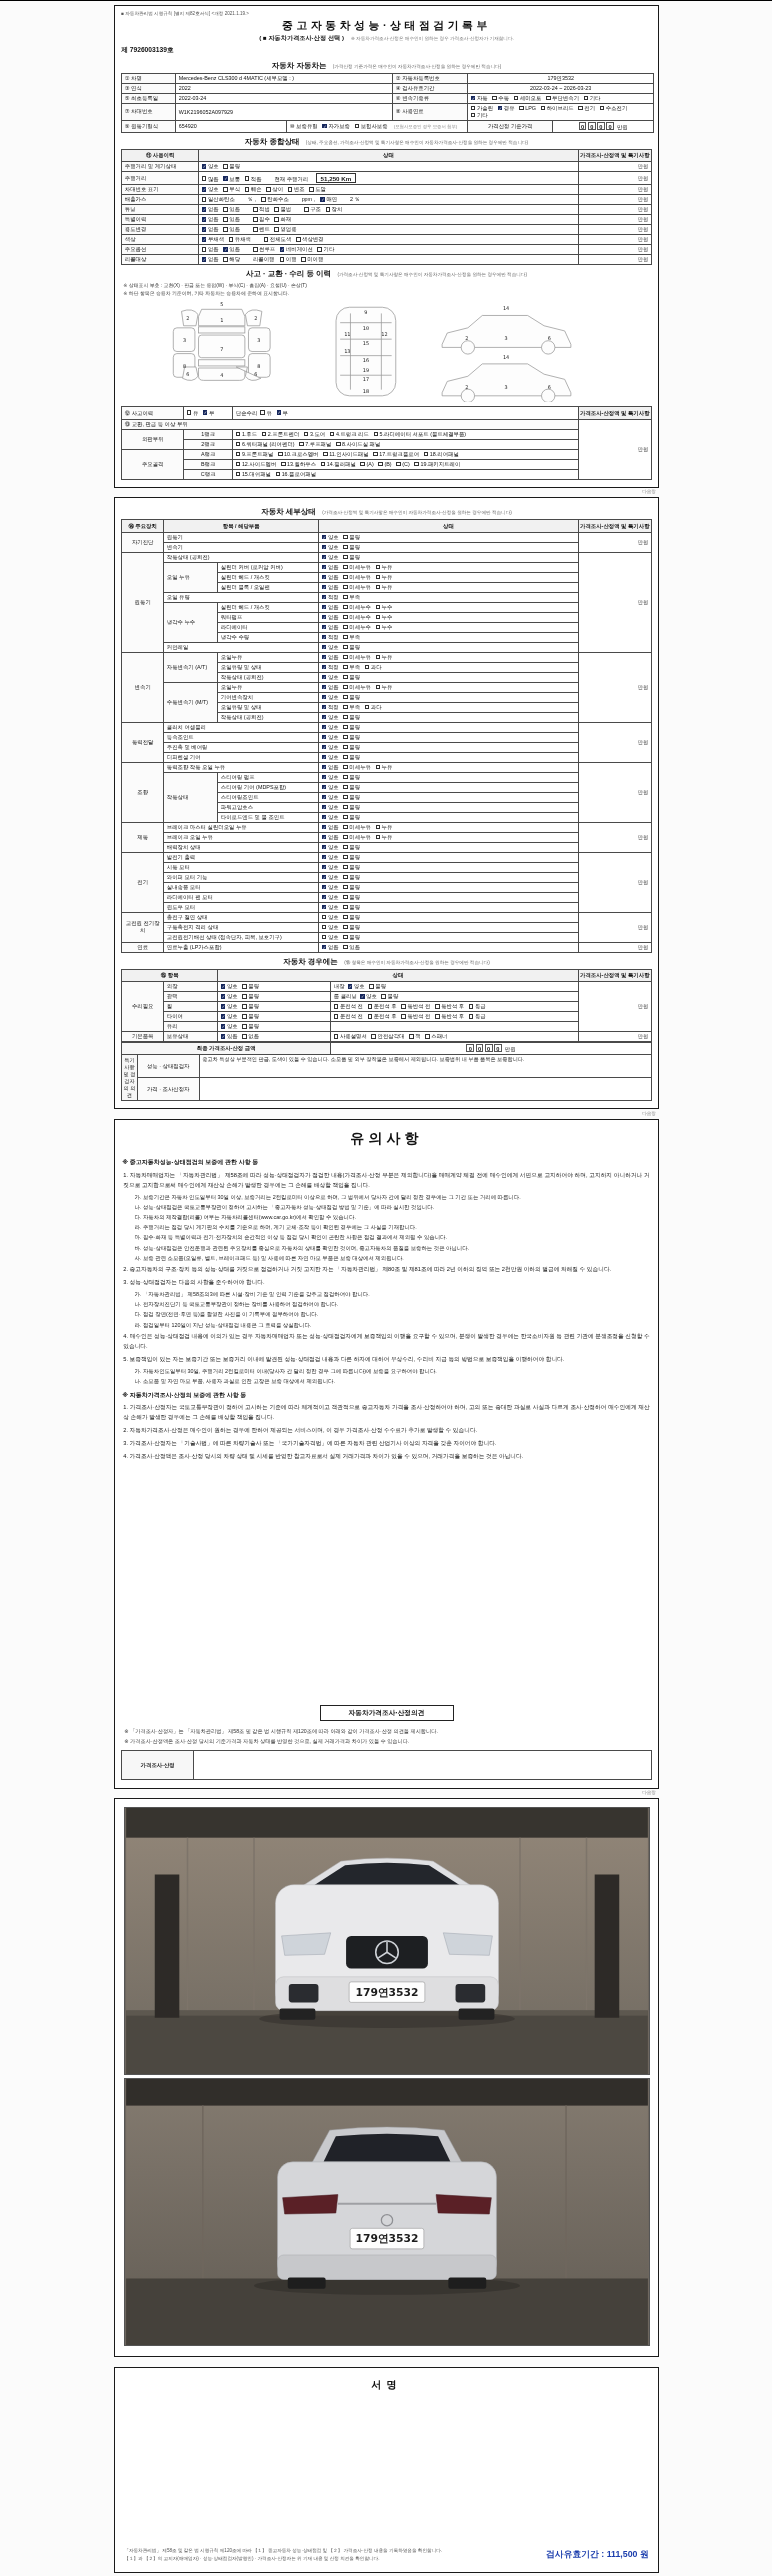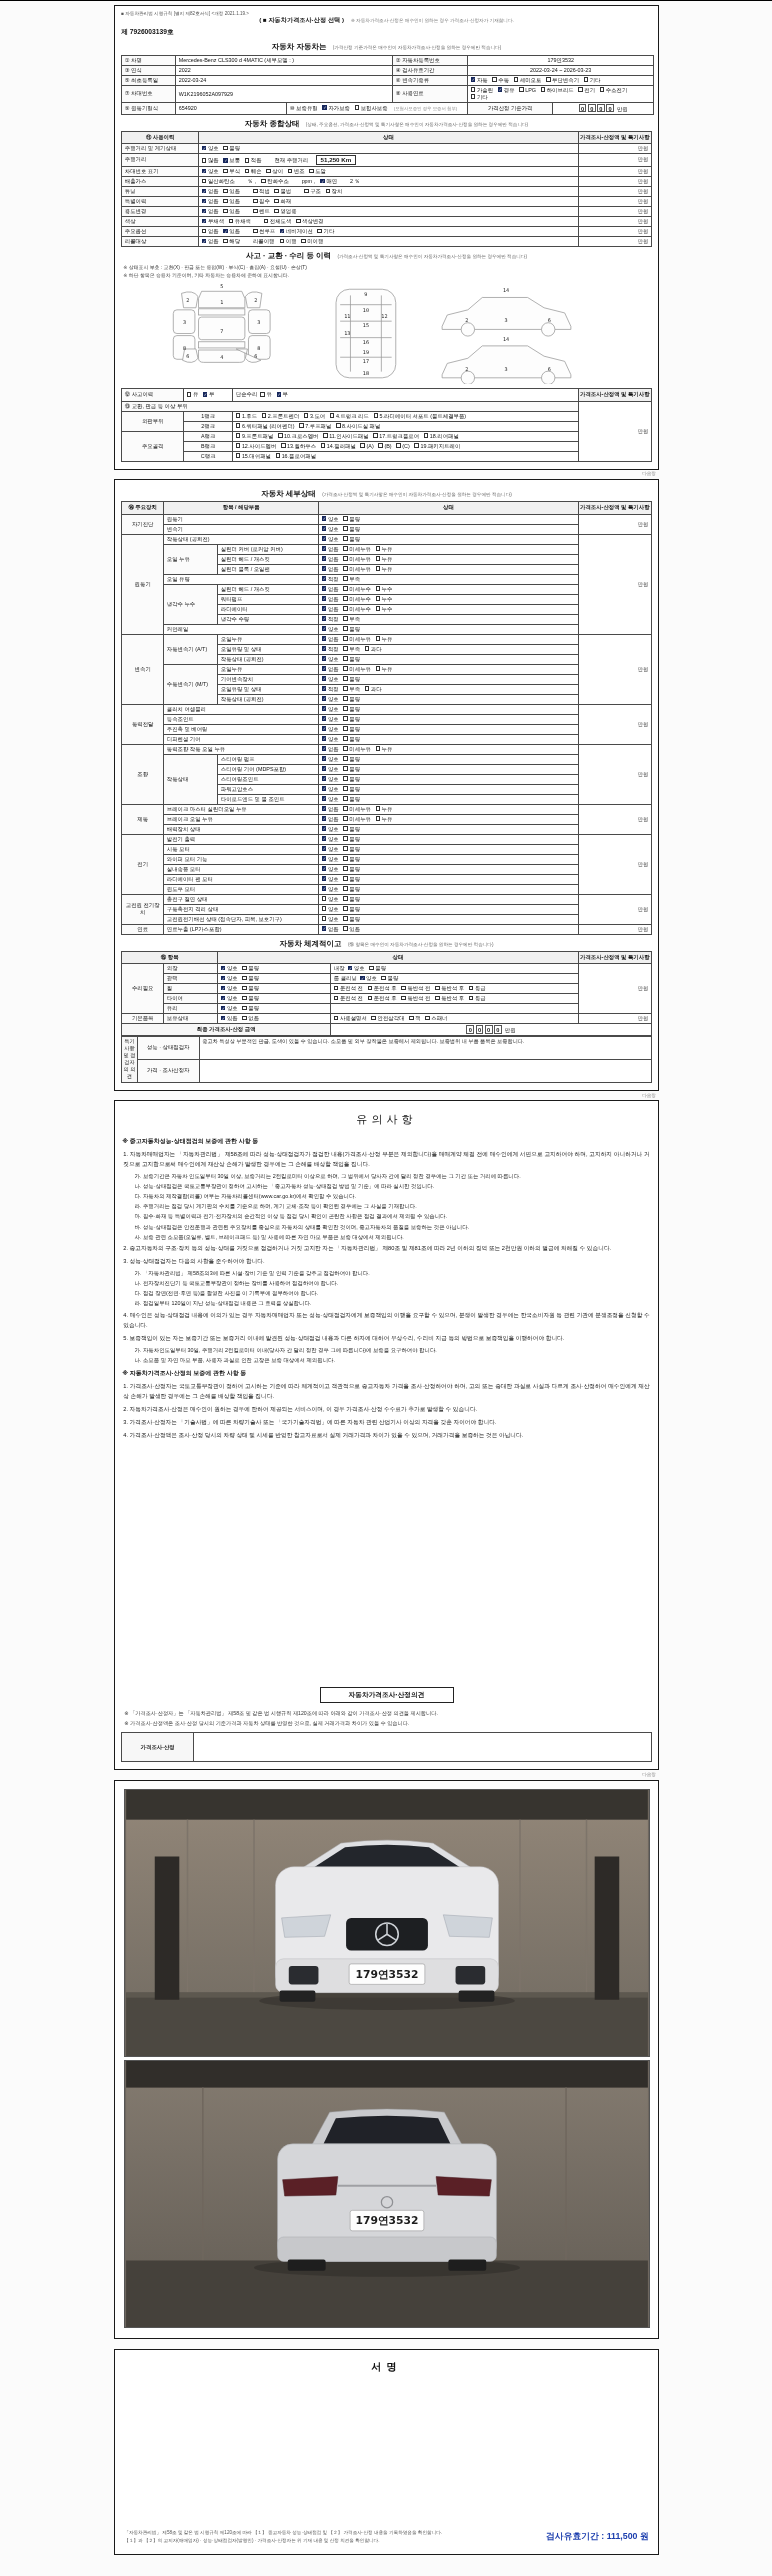--- a/index.html
+++ b/index.html
@@ -35,21 +35,21 @@
   .legend{font-size:4.9px;color:#333;padding:1px 2.1px}
   .diagram-wrap{padding:2.1px 0;text-align:center}
   .diagram{width:505px;height:103px}
   .dg-num{font-size:10px;fill:#222;font-family:"DejaVu Sans Mono",monospace;text-anchor:middle}
   .final-table{margin-top:-0.5px}
   .final-lbl{font-weight:700;text-align:center;background:#f7f7f7}
   .remarks-table{margin-top:-0.5px}
   .remarks-side{width:13.4px;background:#f7f7f7;font-size:5.2px;text-align:center;padding:1px}
   .remark-text{font-size:5.2px;color:#222;line-height:1.5;height:23px;vertical-align:top}
   .notice-box{min-height:670px;display:flex;flex-direction:column}
-  .nt-title{text-align:center;font-weight:400;font-size:11px;letter-spacing:4.1px;padding:5.2px 0 6.2px}
+  .nt-title{text-align:center;font-weight:700;font-size:14px;letter-spacing:4.1px;padding:5.2px 0 6.2px}
   .nt-head{font-weight:700;font-size:6px;padding:4.1px 1px 2.1px}
   .nt-p{font-size:5.7px;line-height:1.75;padding:1.5px 2.1px;text-align:justify}
   .nt-sub{font-size:5.4px;line-height:1.7;padding:0.5px 2.1px 0.5px 13.4px;color:#222;text-align:justify}
   .opinion{margin-top:auto;padding-top:7.2px}
   .opinion-box-label{display:block;width:134px;margin:0 auto 5.2px;border:0.8px solid #222;text-align:center;font-weight:700;font-size:6.7px;padding:2.6px 0}
   .opinion-note{font-size:5.2px;color:#333;line-height:1.7;padding:0.5px 3.1px}
   .opinion-table{margin-top:4.1px}
   .opinion-cell-label{width:72px;background:#f7f7f7;text-align:center;font-weight:700}
   .opinion-cell-value{height:29px}
   .photo-title{text-align:center;font-weight:700;font-size:7.7px;padding:4.1px 0 3.1px}
@@ -61,20 +61,21 @@
   .sign-lines{font-size:4.6px;color:#555;line-height:1.8;max-width:319px}
   .fee{font-size:8.8px;font-weight:700;color:#1d3fae;white-space:nowrap;padding-bottom:2.1px}
 </style>
 </head>
 <body>
 
 <div class="canvas">
 
   <div class="docbox">
     <div class="form-ref">■ 자동차관리법 시행규칙 [별지 제82호서식] &lt;개정 2021.1.19.&gt;</div>
+    <div class="main-title">중고자동차성능·상태점검기록부</div>
     <div class="subtitle-line">
       <span>( ■ 자동차가격조사·산정 선택 )</span>
       <span class="subtitle-note">※ 자동차가격조사·산정은 매수인이 원하는 경우 가격조사·산정자가 기재합니다.</span>
     </div>
     <div class="doc-no">제 7926003139호</div>
 
     <div class="sec">
       <span class="sec-t">자동차 자동차는</span>
       <span class="sec-n">(가격산정 기준가격은 매수인이 자동차가격조사·산정을 원하는 경우에만 적습니다)</span>
     </div>
@@ -531,21 +532,21 @@
           <tr>
             <td class="lab center" rowspan="1">연료</td>
             <td colspan="2">연료누출 (LP가스포함)</td>
             <td><span class="opt"><span class="cb on"></span><span class="olb">없음</span></span><span class="opt"><span class="cb"></span><span class="olb">있음</span></span></td>
             <td class="price" rowspan="1">만원</td>
           </tr>
         </tbody>
     </table>
 
     <div class="sec">
-      <span class="sec-t">자동차 체계적이고</span>
+      <span class="sec-t">자동차 경우에는</span>
       <span class="sec-n">(⑮ 항목은 매수인이 자동차가격조사·산정을 원하는 경우에만 적습니다)</span>
     </div>
 
     <table>
       <colgroup>
           <col style="width:42px">
           <col style="width:54px">
           <col style="width:113px">
           <col>
           <col style="width:73px">

